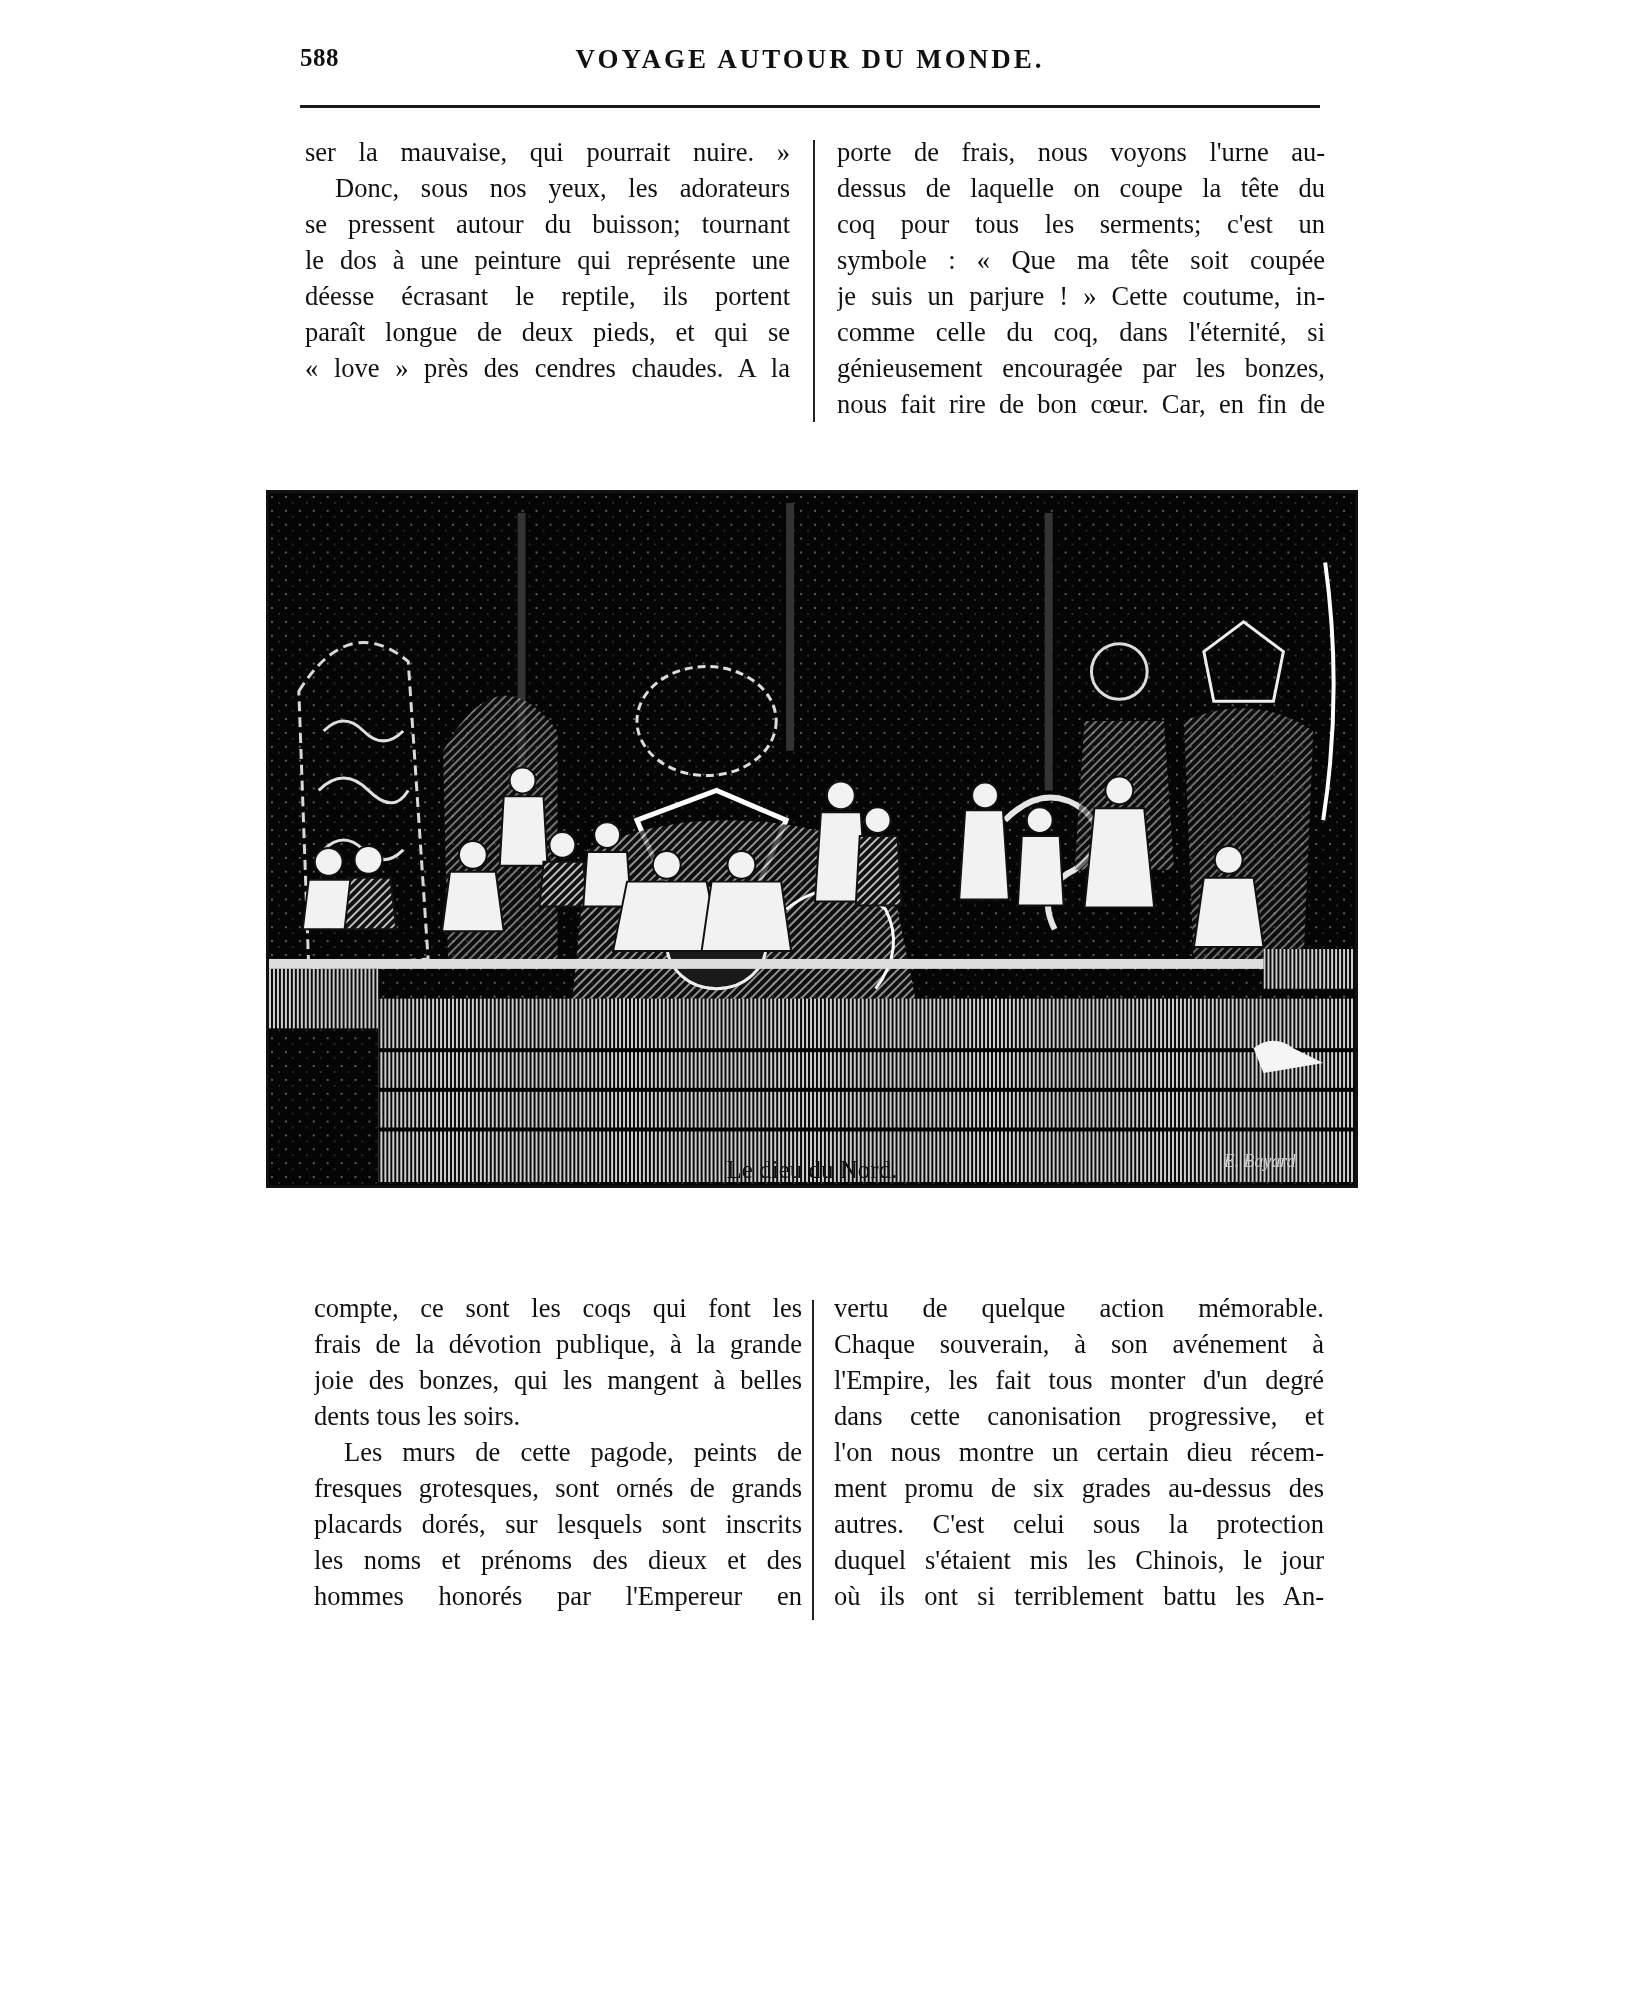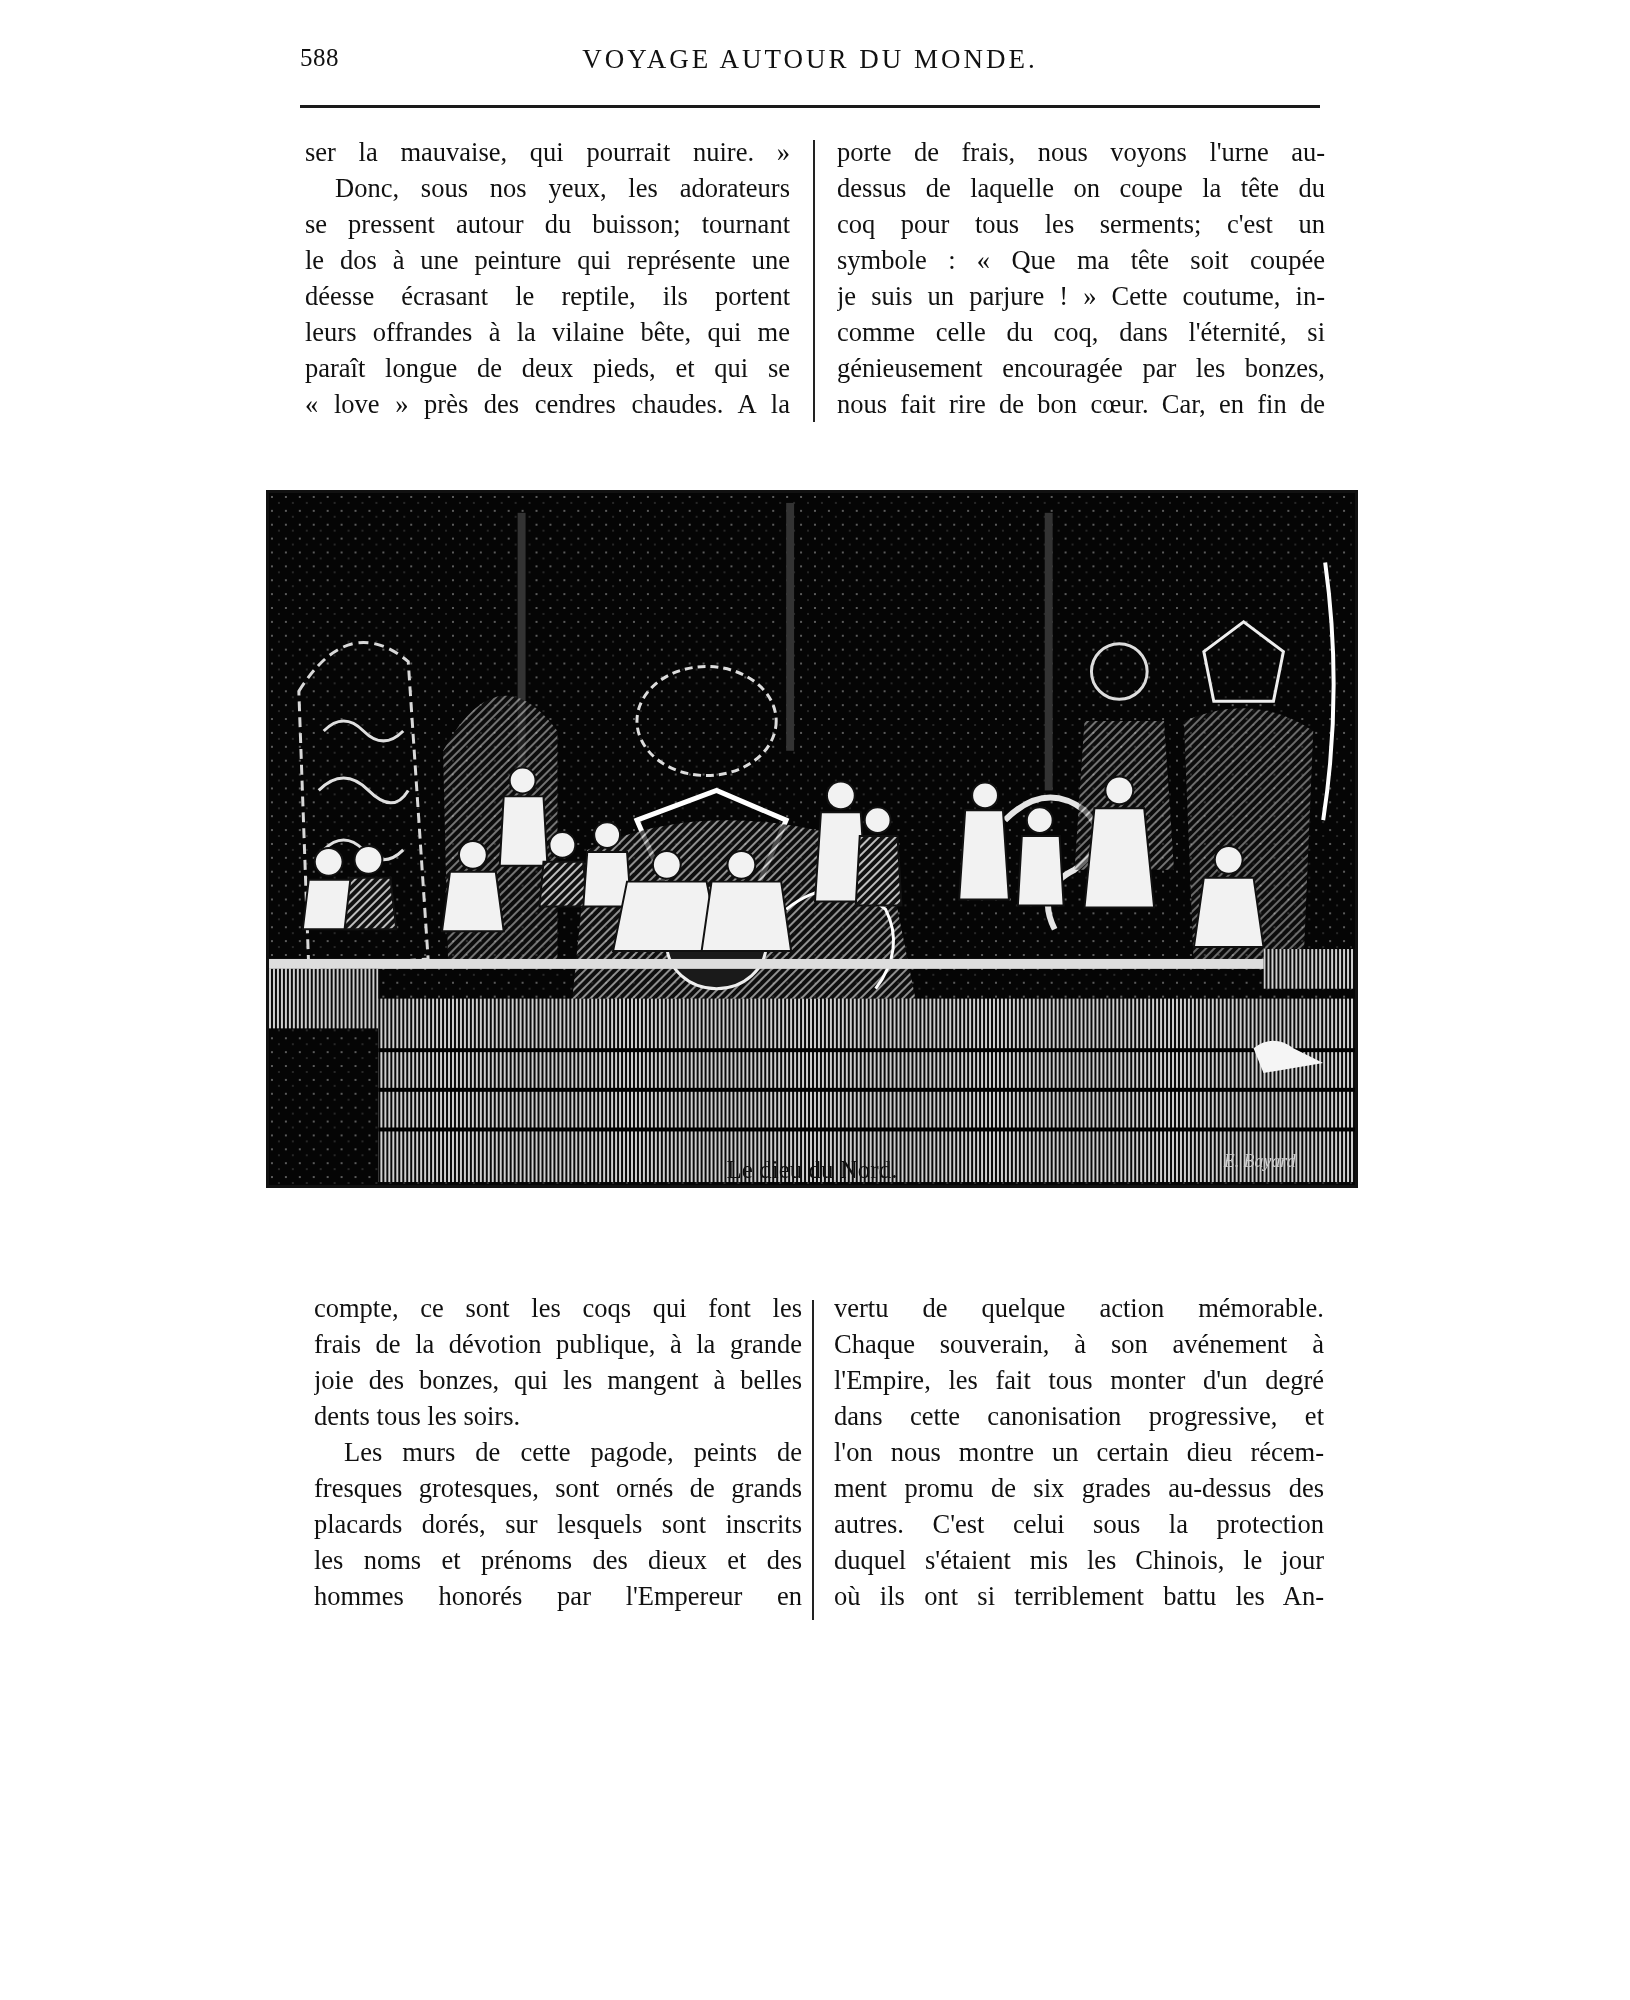--- a/index.html
+++ b/index.html
@@ -1,18 +1,18 @@
 <!DOCTYPE html>
 <html><head>
 <meta charset="utf-8">
 <style>
   html, body { margin:0; padding:0; background:#ffffff; }
   body { width:1630px; height:2000px; position:relative; overflow:hidden;
          font-family:"Liberation Serif","DejaVu Serif",serif; color:#111; }
-  .header { position:absolute; top:44px; left:300px; width:1020px; height:40px; }
+  .header { position:absolute; top:44px; left:300px; width:1020px; height:40px;font-weight:bold; }
   .page-num { position:absolute; left:0; top:0; font-size:25px; letter-spacing:0.5px; }
   .running-title { position:absolute; left:0; width:1020px; top:0; text-align:center;
                    font-size:27px; letter-spacing:3px; }
   .rule { position:absolute; top:105px; left:300px; width:1020px; height:3px; background:#1a1a1a; }
   .col { position:absolute; font-size:26.5px; line-height:36px; text-align:justify; }
   .col .line { display:block; text-align:justify; text-align-last:justify; white-space:nowrap; overflow:hidden; }
   .col .line.last { text-align-last:left; }
   .col .line.indent { padding-left:30px; }
   .divider { position:absolute; width:2px; background:#222; }
   .figure { position:absolute; left:266px; top:490px; width:1092px; height:698px;
@@ -29,21 +29,20 @@
   <span class="running-title">VOYAGE AUTOUR DU MONDE.</span>
 </div>
 <div class="rule"></div>
 
 <div class="col" style="left:305px; top:134px; width:485px;">
   <span class="line">ser la mauvaise, qui pourrait nuire. »</span>
   <span class="line indent">Donc, sous nos yeux, les adorateurs</span>
   <span class="line">se pressent autour du buisson; tournant</span>
   <span class="line">le dos à une peinture qui représente une</span>
   <span class="line">déesse écrasant le reptile, ils portent</span>
-  <span class="line">leurs offrandes à la vilaine bête, qui me</span>
   <span class="line">paraît longue de deux pieds, et qui se</span>
   <span class="line">« love » près des cendres chaudes. A la</span>
 </div>
 <div class="divider" style="left:813px; top:140px; height:282px;"></div>
 <div class="col" style="left:837px; top:134px; width:488px;">
   <span class="line">porte de frais, nous voyons l'urne au-</span>
   <span class="line">dessus de laquelle on coupe la tête du</span>
   <span class="line">coq pour tous les serments; c'est un</span>
   <span class="line">symbole : « Que ma tête soit coupée</span>
   <span class="line">je suis un parjure ! » Cette coutume, in-</span>

